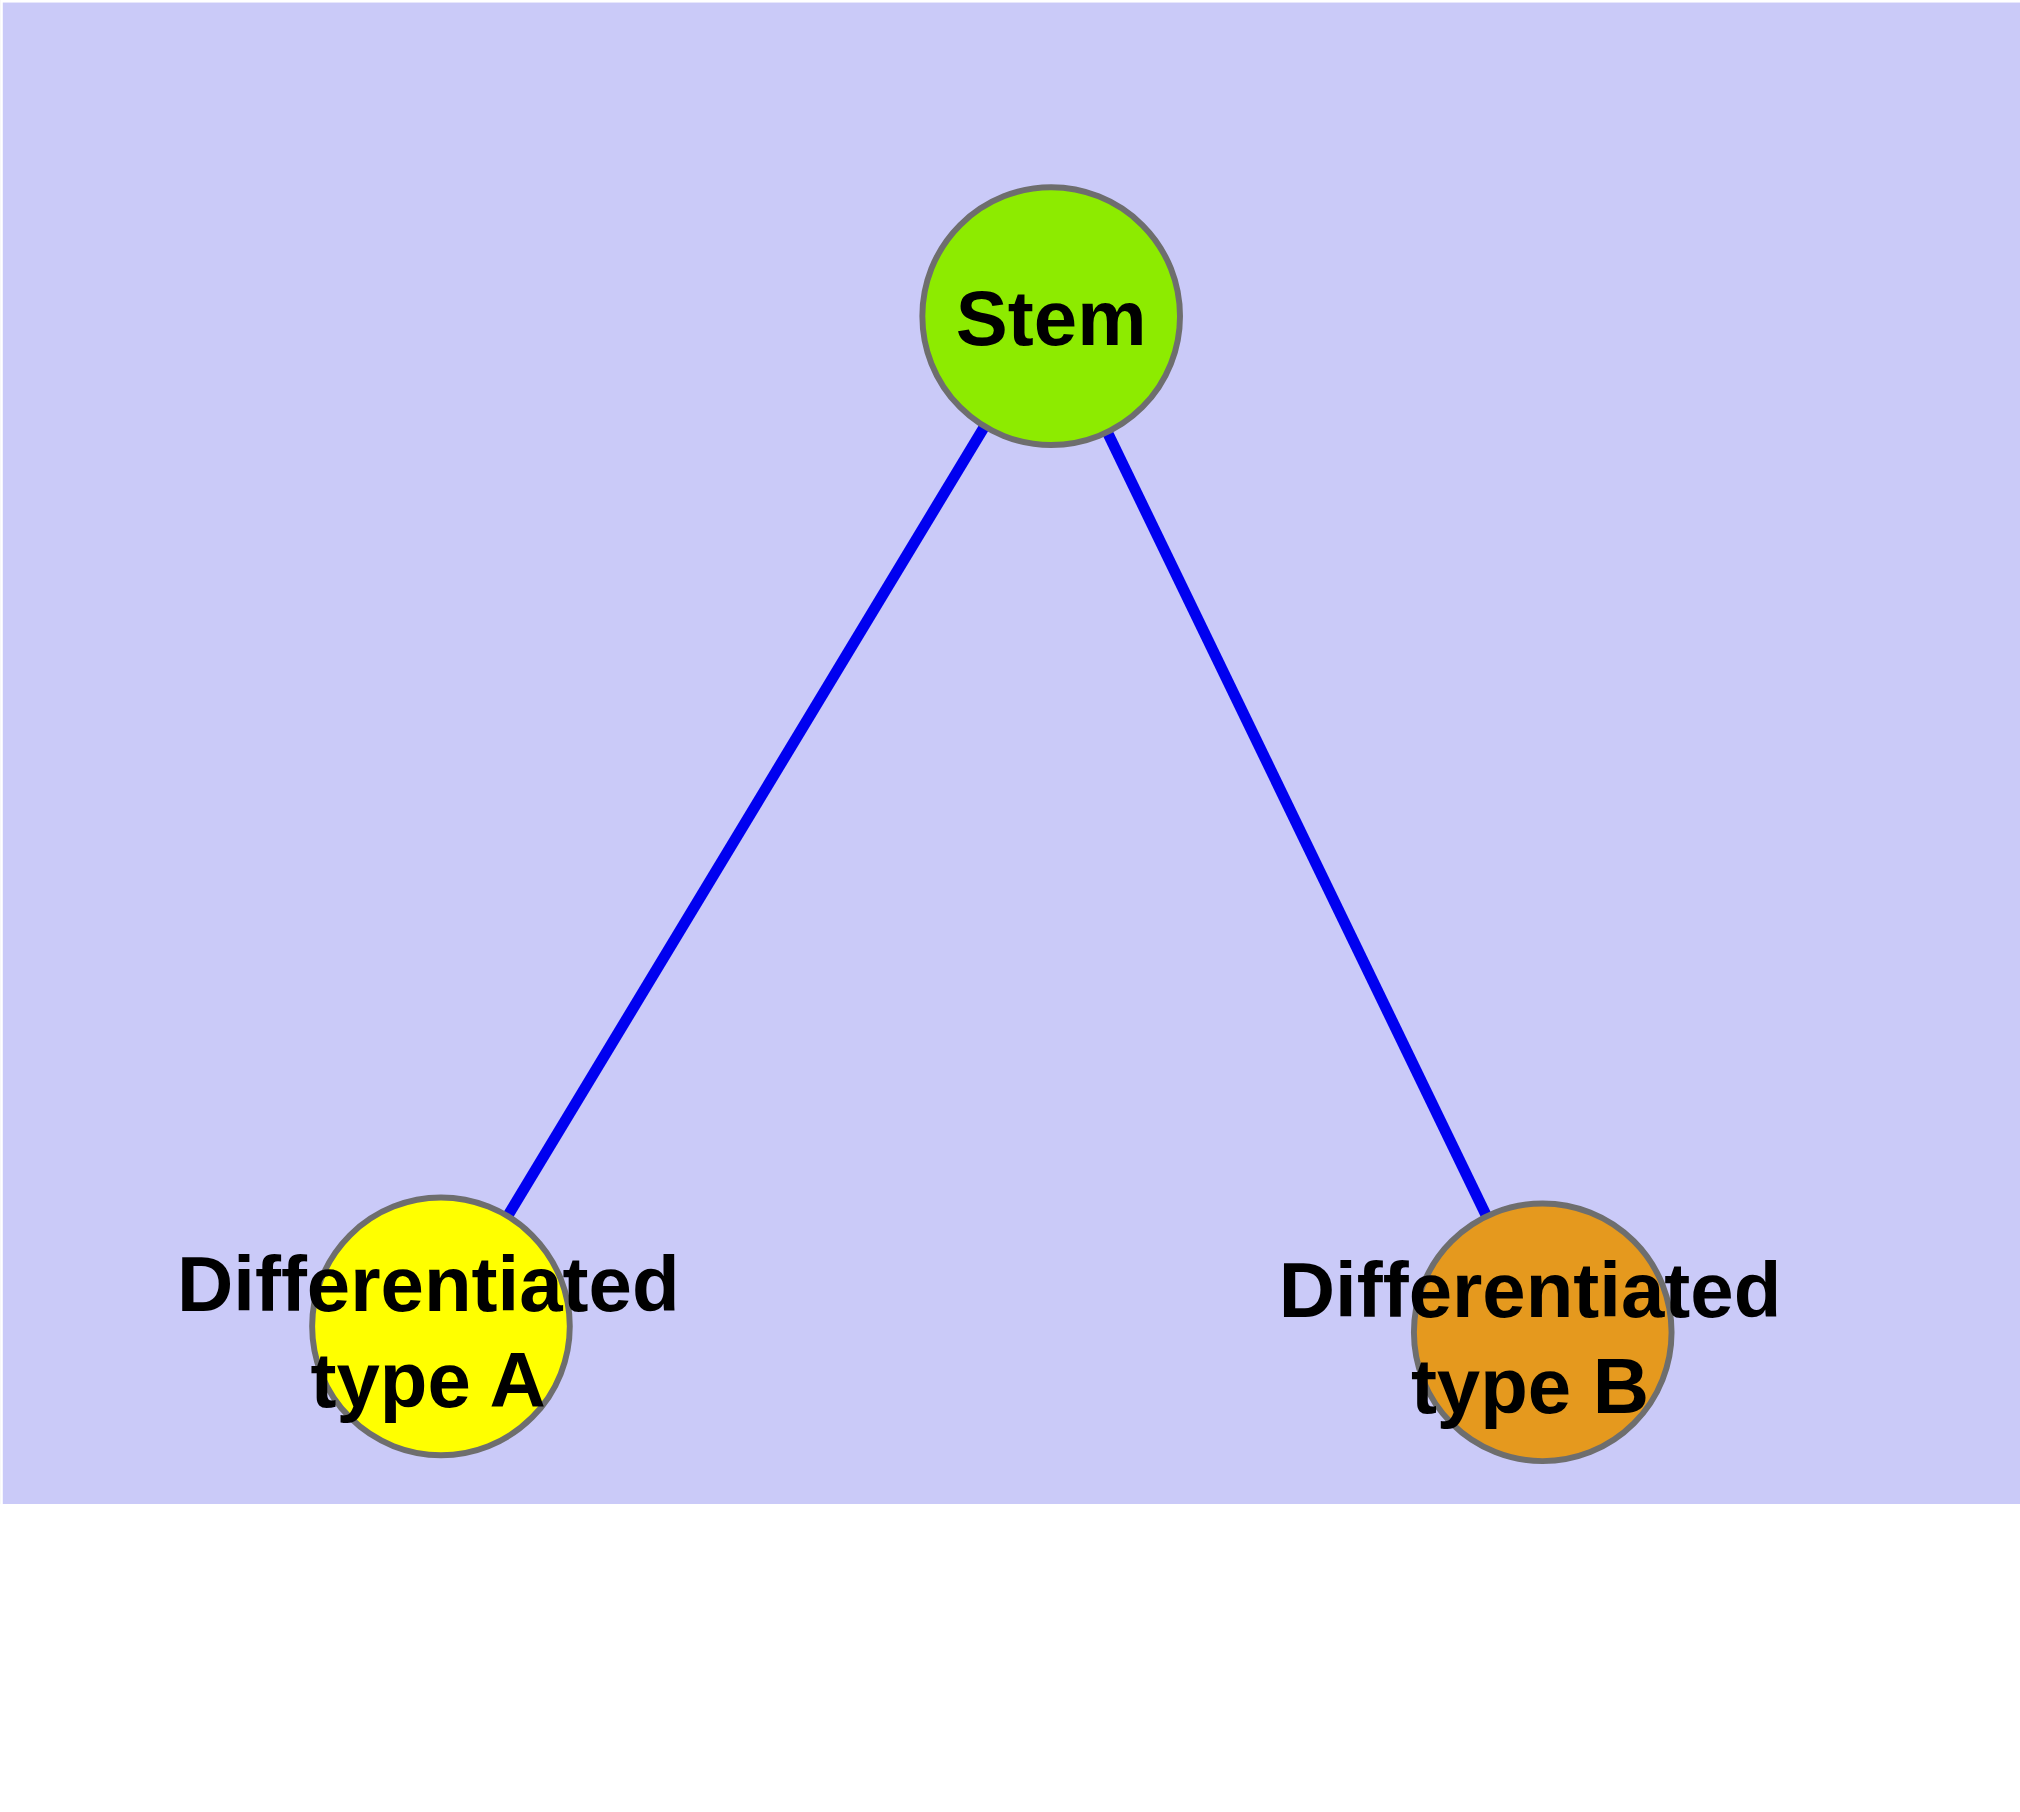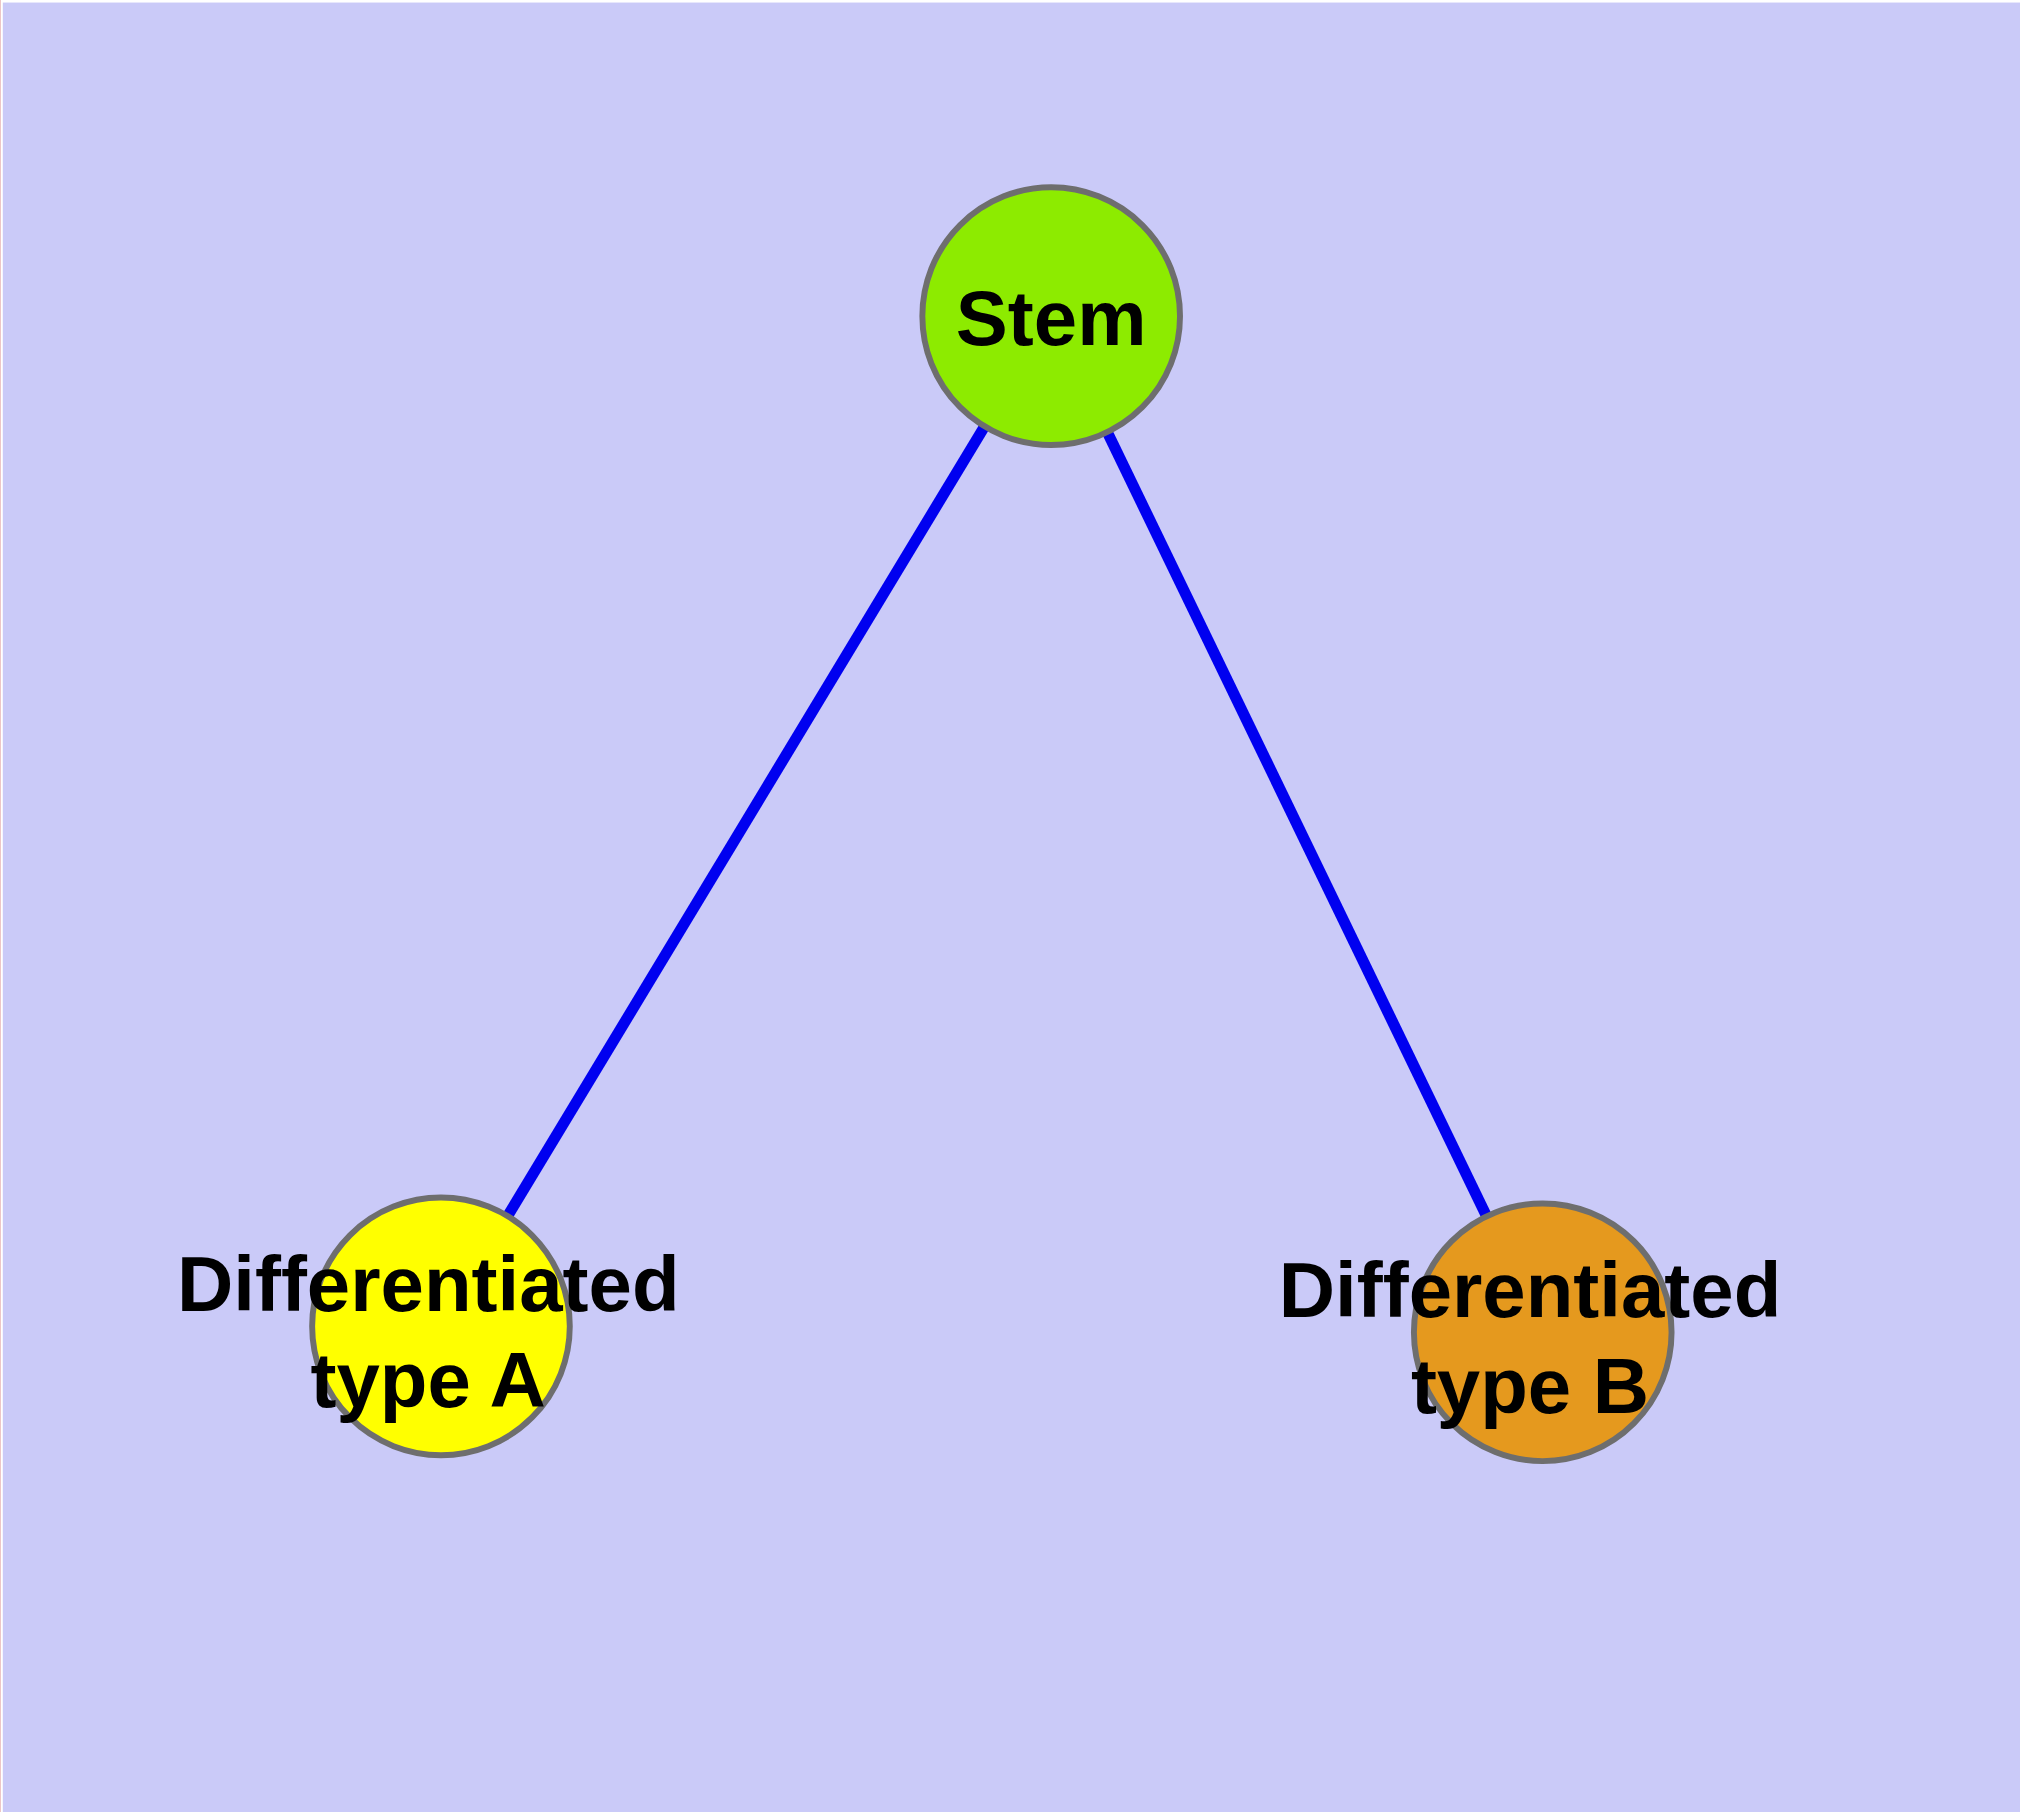--- a/index.html
+++ b/index.html
@@ -3,22 +3,22 @@
 <meta charset="utf-8">
 <style>
   html, body {
     margin: 0;
     padding: 0;
     background: #ffffff;
   }
   .page {
     position: relative;
     width: 2021px;
-    height: 1812px;
-    background: #b91c1c;
+    height: 1504px;
+    background: #e5e5e5;
     overflow: hidden;
     text-align: right;
   }
   svg {
     display: block;
     width: 2021px;
     height: 1812px;
   }
   .node-label {
     font-family: "Liberation Sans", "DejaVu Sans", sans-serif;

